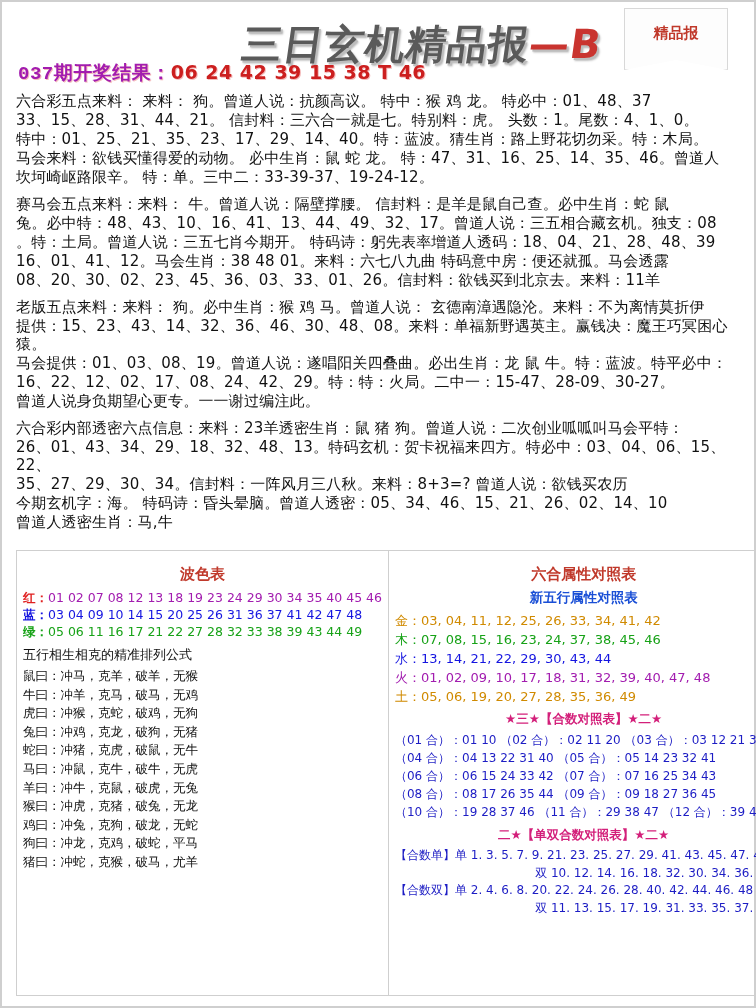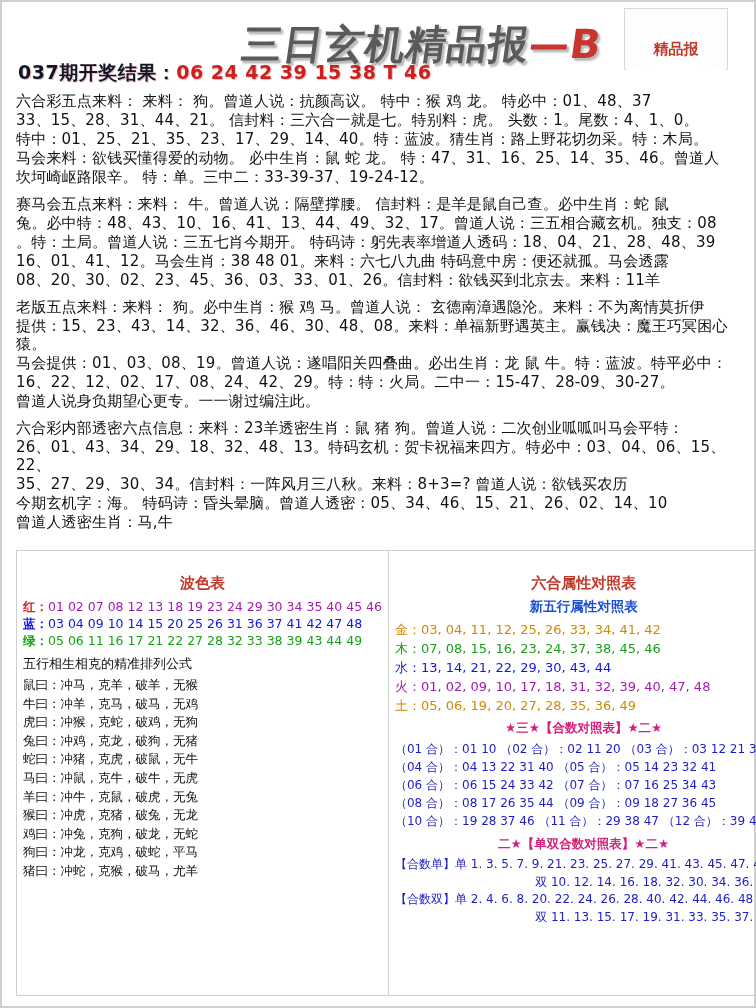--- a/index.html
+++ b/index.html
@@ -49,34 +49,33 @@
     clip-path:polygon(0 0,100% 0,100% 100%,50% 84%,0 100%);
   }
   .ribbon .label {
     position:absolute;
     left:0; right:0; top:16px;
     text-align:center;
     font-family:"DejaVu Sans", sans-serif;
     font-weight:bold;
     font-size:15px;
     color:#c0392b;
-    margin-top:16px;
   }
   .result-line {
     position:absolute;
     left:16px; top:58px;
     font-family:"DejaVu Sans", sans-serif;
     font-weight:bold;
     font-size:19px;
     color:#cc1f1f;
     white-space:nowrap;
     letter-spacing:0.5px;
     text-shadow:1px 1px 0 #f4bcbc;
   }
-  .result-line .lbl { color:#0f172a; }
+  .result-line .lbl { color:#a21caf;font-family:Liberation Mono, monospace; }
   
   .body {
     position:absolute;
     left:0; right:0; top:84px;
     padding:6px 14px 0 14px;
   }
   .block { margin-bottom:9px; }
   .block p {
     margin:0 0 1px 0;
     font-size:15px;
@@ -89,21 +88,21 @@
   .tables {
     position:absolute;
     left:14px; right:14px;
     top:548px;
     height:446px;
     display:flex;
     gap:0;
   }
   .tcol {
     border:1px solid #cfcfcf;
-    padding:21px 6px 4px 6px;
+    padding:12px 6px 4px 6px;
   }
   .tcol.left { width:372px; border-right:none; }
   .tcol.right { width:422px; }
   .tcol-title {
     text-align:center;
     font-family:"DejaVu Sans", sans-serif;
     font-weight:bold;
     font-size:15px;
     color:#c0392b;
     margin:2px 0 5px 0;

